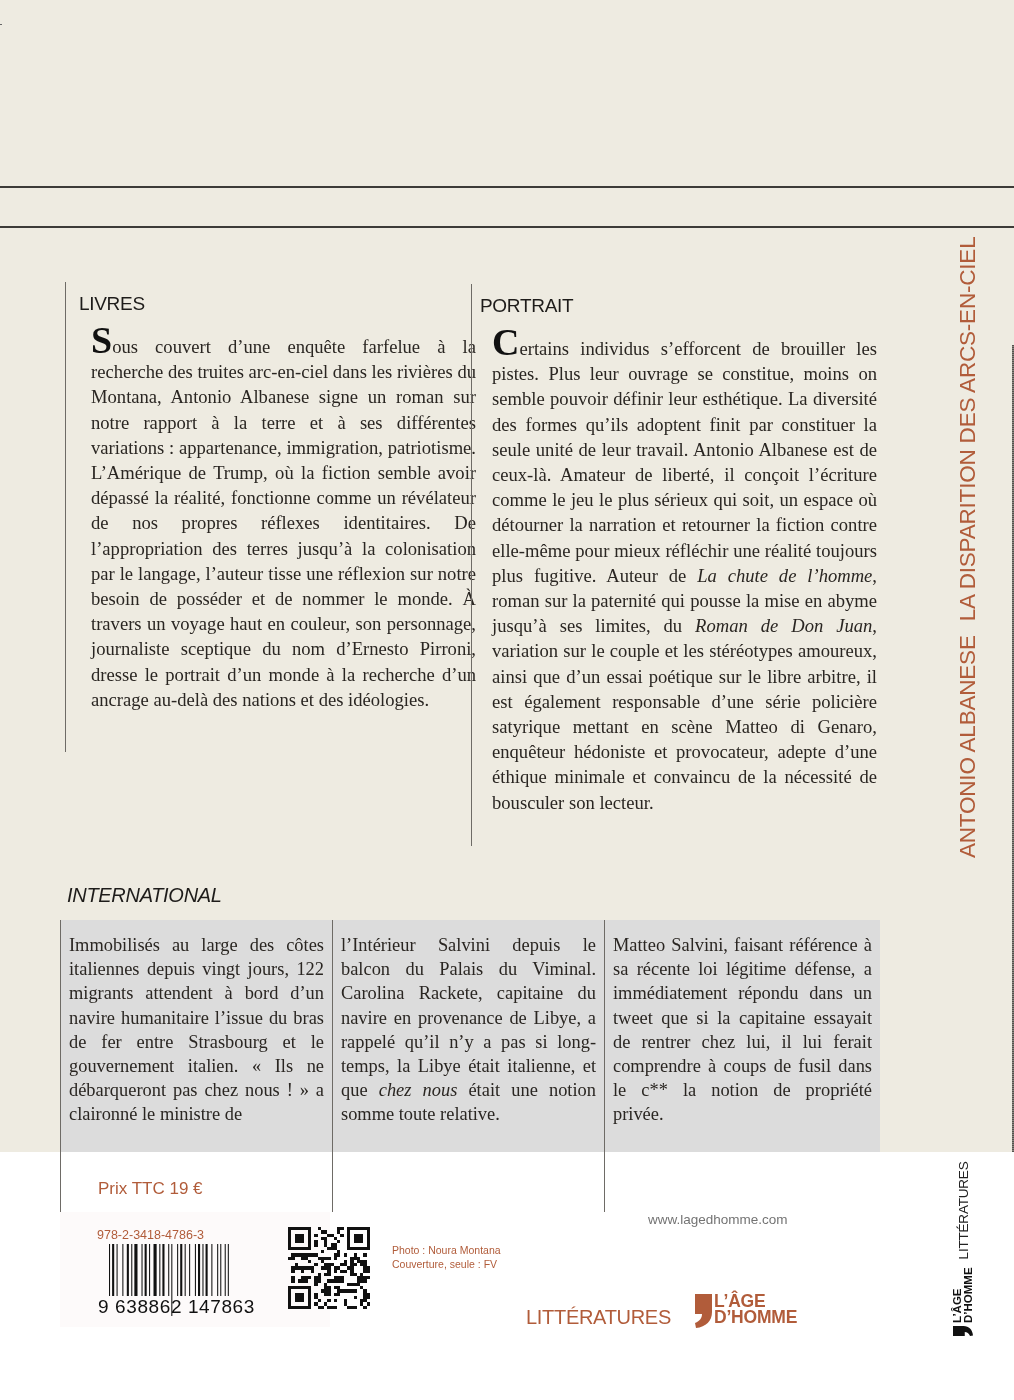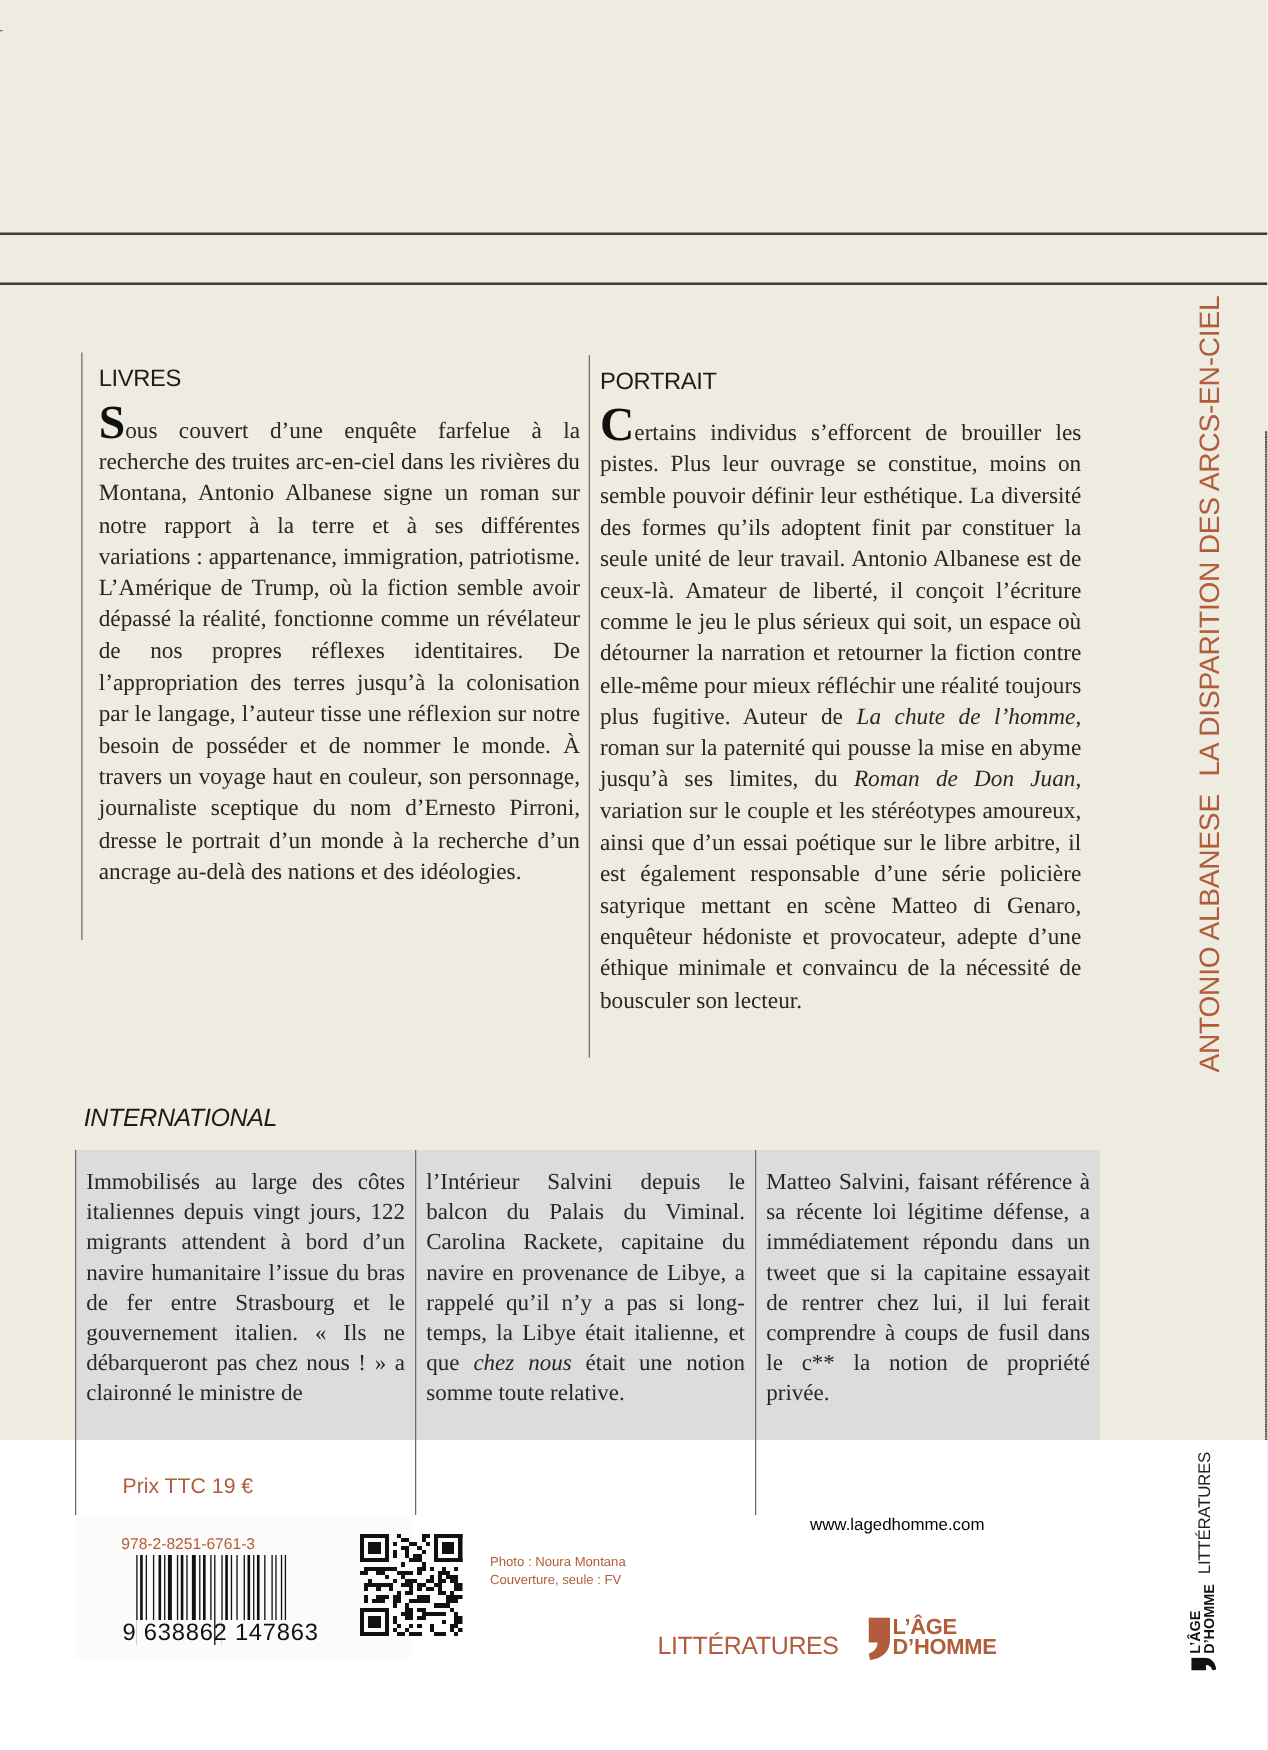--- a/index.html
+++ b/index.html
@@ -26,21 +26,21 @@
 
     .sec-title {
       font-family: "Liberation Sans", sans-serif;
       font-size: 19px; letter-spacing: -0.3px; color: #1e1c1a;
       margin: 10px 0 10px 0; height: 24px; line-height: 24px;
     }
     .body-text {
       font-family: "Liberation Serif", serif;
       font-size: 18.6px; line-height: 25.2px;
       text-align: justify; hyphens: manual;
-      color: #2a2622; margin: 0; width: 385px;
+      color: #2a2622; margin: 12px; width: 385px;
     }
     .dropcap {
       font-family: "Liberation Serif", serif; font-weight: bold;
       font-size: 38px; line-height: 25px; color: #111;
     }
     .body-text em { font-style: italic; }
 
     .intl-title {
       position: absolute; left: 67px; top: 884px;
       font-family: "Liberation Sans", sans-serif; font-size: 20px;
@@ -98,21 +98,21 @@
       background: transparent; letter-spacing: 0.6px;
     }
     .qr { position: absolute; left: 288px; top: 1227px; width: 82px; height: 82px; }
     .credits {
       position: absolute; left: 392px; top: 1243px;
       font-family: "Liberation Sans", sans-serif; font-size: 10.5px; line-height: 14px;
       color: #b15c3a;
     }
     .website {
       position: absolute; left: 648px; top: 1212px;
-      font-family: "Liberation Sans", sans-serif; font-size: 13.5px; color: #000000;
+      font-family: "Liberation Sans", sans-serif; font-size: 13.5px; color: #737373;
     }
     .collection {
       position: absolute; left: 526px; top: 1306px;
       font-family: "Liberation Sans", sans-serif; font-size: 20px; color: #b15c3a;
       letter-spacing: -0.3px;
     }
     .publisher {
       position: absolute; left: 692px; top: 1294px; display: flex; align-items: flex-start;
     }
     .pub-mark { width: 20px; height: 34px; margin-right: 2px; }
@@ -166,21 +166,21 @@
   <p class="intl-text">Matteo Salvini, faisant référence à sa récente loi légitime défense, a immédiatement répondu dans un tweet que si la capitaine essayait de rentrer chez lui, il lui ferait comprendre à coups de fusil dans le c** la notion de propriété privée.</p>
 </div>
 
 <div class="spine-title">
   <span class="spine-author">ANTONIO ALBANESE</span><span class="spine-sep"></span><span class="spine-book">LA DISPARITION DES ARCS-EN-CIEL</span>
 </div>
 <div class="spine-edge"></div>
 
 <div class="price">Prix TTC 19 €</div>
 <div class="isbn-box"></div>
-<div class="isbn-text">978-2-8251-6761-3</div>
+<div class="isbn-text">978-2-3418-4786-3</div>
 <svg class="barcode" viewBox="0 0 160 72" preserveAspectRatio="none">
   <g fill="#111" id="bars">
       <rect x="12" y="0" width="1.05" height="72"></rect>
       <rect x="15.100000000000001" y="0" width="2.1" height="72"></rect>
       <rect x="19.55" y="0" width="1.05" height="72"></rect>
       <rect x="25.35" y="0" width="1.05" height="72"></rect>
       <rect x="29.800000000000004" y="0" width="2.1" height="72"></rect>
       <rect x="34.25" y="0" width="1.05" height="72"></rect>
       <rect x="37.349999999999994" y="0" width="3.1500000000000004" height="72"></rect>
       <rect x="44.49999999999999" y="0" width="1.05" height="72"></rect>

